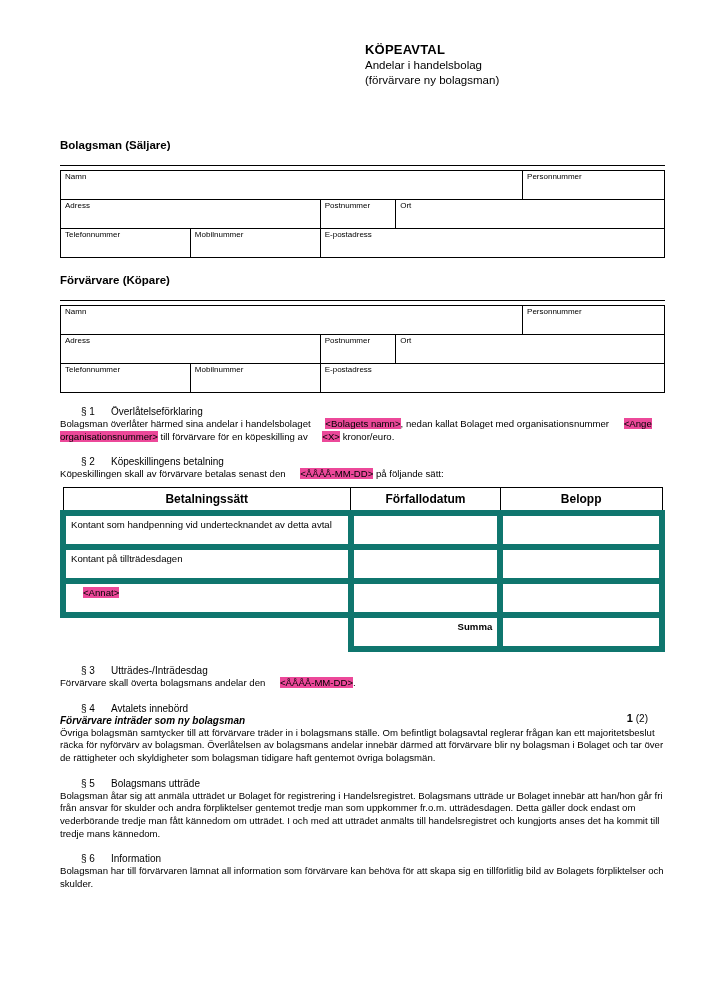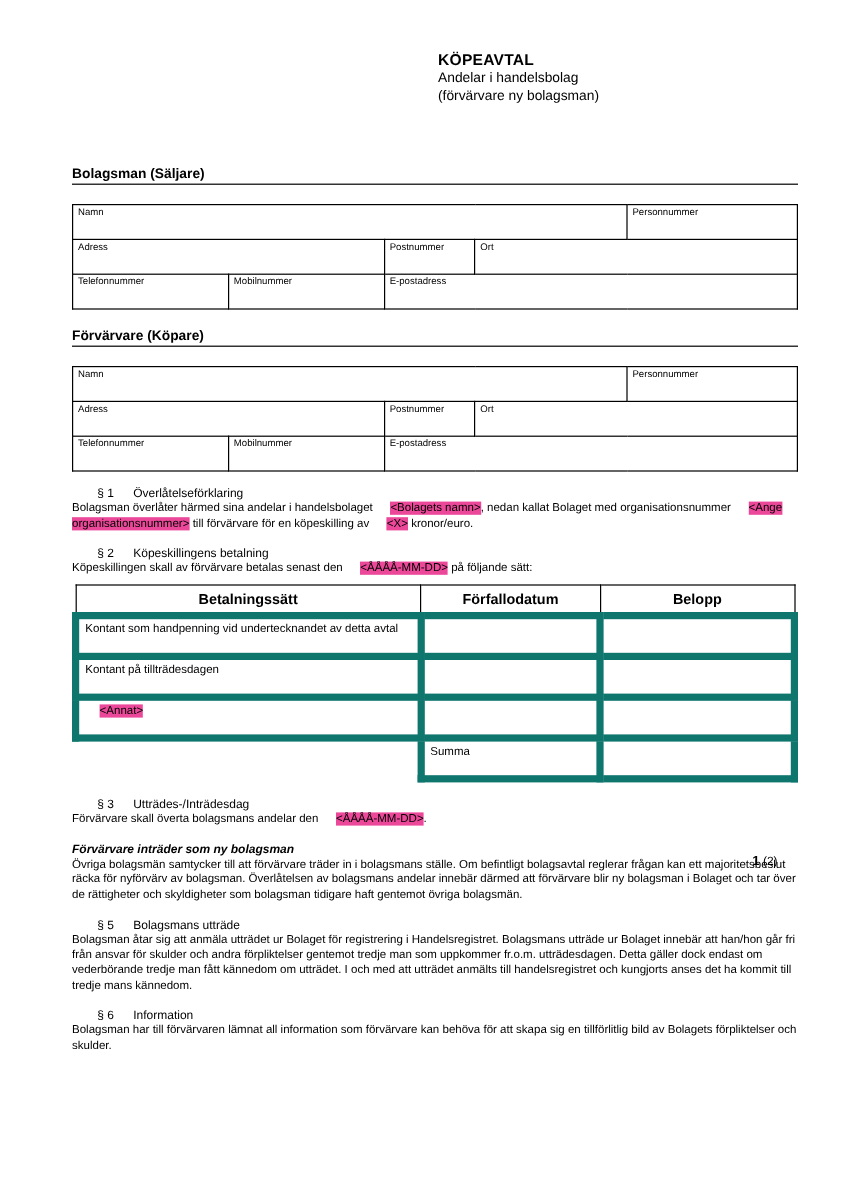--- a/index.html
+++ b/index.html
@@ -39,22 +39,22 @@
   }
 
   
   .party-block {
     margin-top: 6px;
   }
   .party-heading {
     font-size: 11.5px;
     font-weight: bold;
     border-bottom: 1.5px solid #000;
-    padding-bottom: 2px;
-    margin-bottom: 16px;
+    padding-bottom: 14px;
+    margin-bottom: 4px;
   }
   table.form {
     border-collapse: collapse;
     width: 100%;
     table-layout: fixed;
   }
   table.form td {
     border: 1px solid #000;
     height: 26px;
     vertical-align: top;
@@ -113,21 +113,22 @@
   table.paytable td {
     border: 6px solid #0f766e;
     font-size: 9.6px;
     height: 22px;
     vertical-align: top;
     padding: 3px 5px;
     line-height: 1.25;
   }
   td.cell-tall { height: 32px; }
   td.sum-label {
-    font-weight: normal;
+    text-align: right;
+    font-weight: bold;
     border-left: none;
     border-bottom: 1px solid #000;
   }
   .sum-row td.blank-left {
     border-left: none;
     border-right: none;
     border-bottom: none;
   }
 
   
@@ -306,20 +307,23 @@
   </div>
 
   <div class="sec">
     <div class="sec-head">
       <span class="num">§ 3</span><span>Utträdes-/Inträdesdag</span>
     </div>
     <div class="body-text"><span>Förvärvare skall överta bolagsmans andelar den </span><span class="hl">&lt;ÅÅÅÅ-MM-DD&gt;</span><span>.</span></div>
   </div>
 
   <div class="sec">
+    <div class="sec-head">
+      <span class="num">§ 4</span><span>Avtalets innebörd</span>
+    </div>
     <div class="sec-sub">Förvärvare inträder som ny bolagsman</div>
     <div class="body-text">Övriga bolagsmän samtycker till att förvärvare träder in i bolagsmans ställe. Om befintligt bolagsavtal reglerar frågan kan ett majoritetsbeslut räcka för nyförvärv av bolagsman. Överlåtelsen av bolagsmans andelar innebär därmed att förvärvare blir ny bolagsman i Bolaget och tar över de rättigheter och skyldigheter som bolagsman tidigare haft gentemot övriga bolagsmän.</div>
   </div>
 
   <div class="sec">
     <div class="sec-head">
       <span class="num">§ 5</span><span>Bolagsmans utträde</span>
     </div>
     <div class="body-text">Bolagsman åtar sig att anmäla utträdet ur Bolaget för registrering i Handelsregistret. Bolagsmans utträde ur Bolaget innebär att han/hon går fri från ansvar för skulder och andra förpliktelser gentemot tredje man som uppkommer fr.o.m. utträdesdagen. Detta gäller dock endast om vederbörande tredje man fått kännedom om utträdet. I och med att utträdet anmälts till handelsregistret och kungjorts anses det ha kommit till tredje mans kännedom.</div>
   </div>

